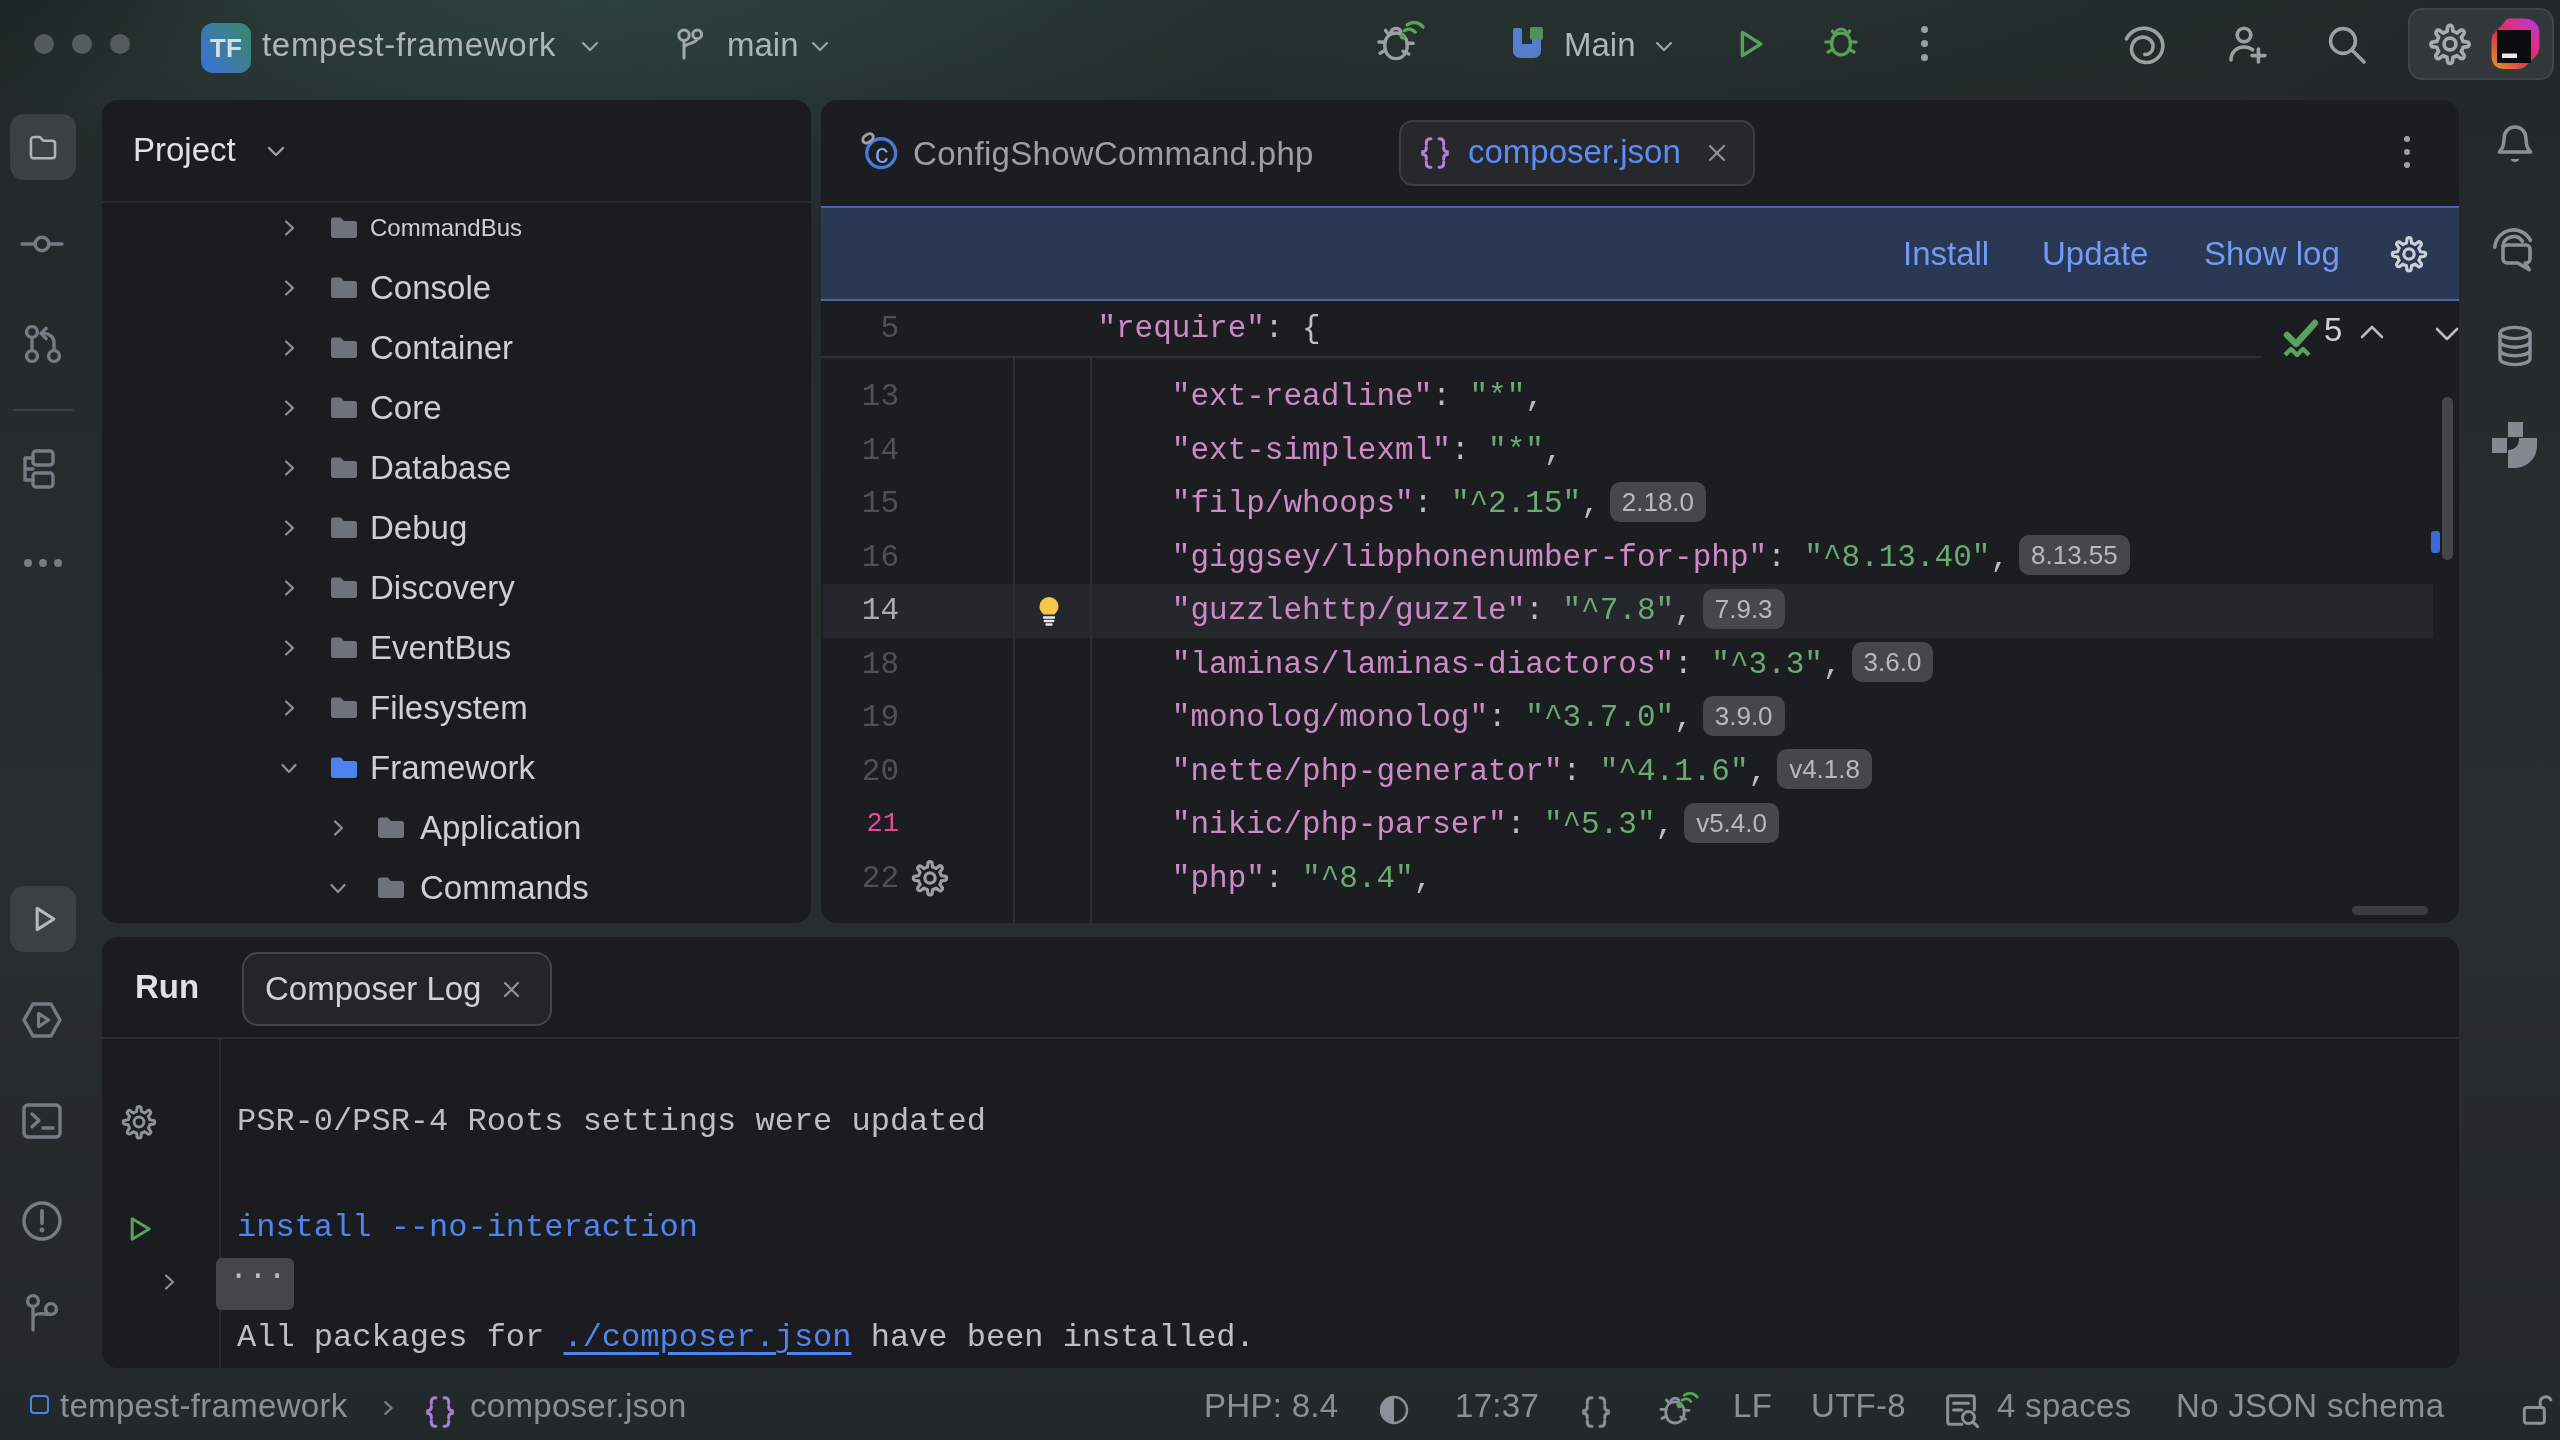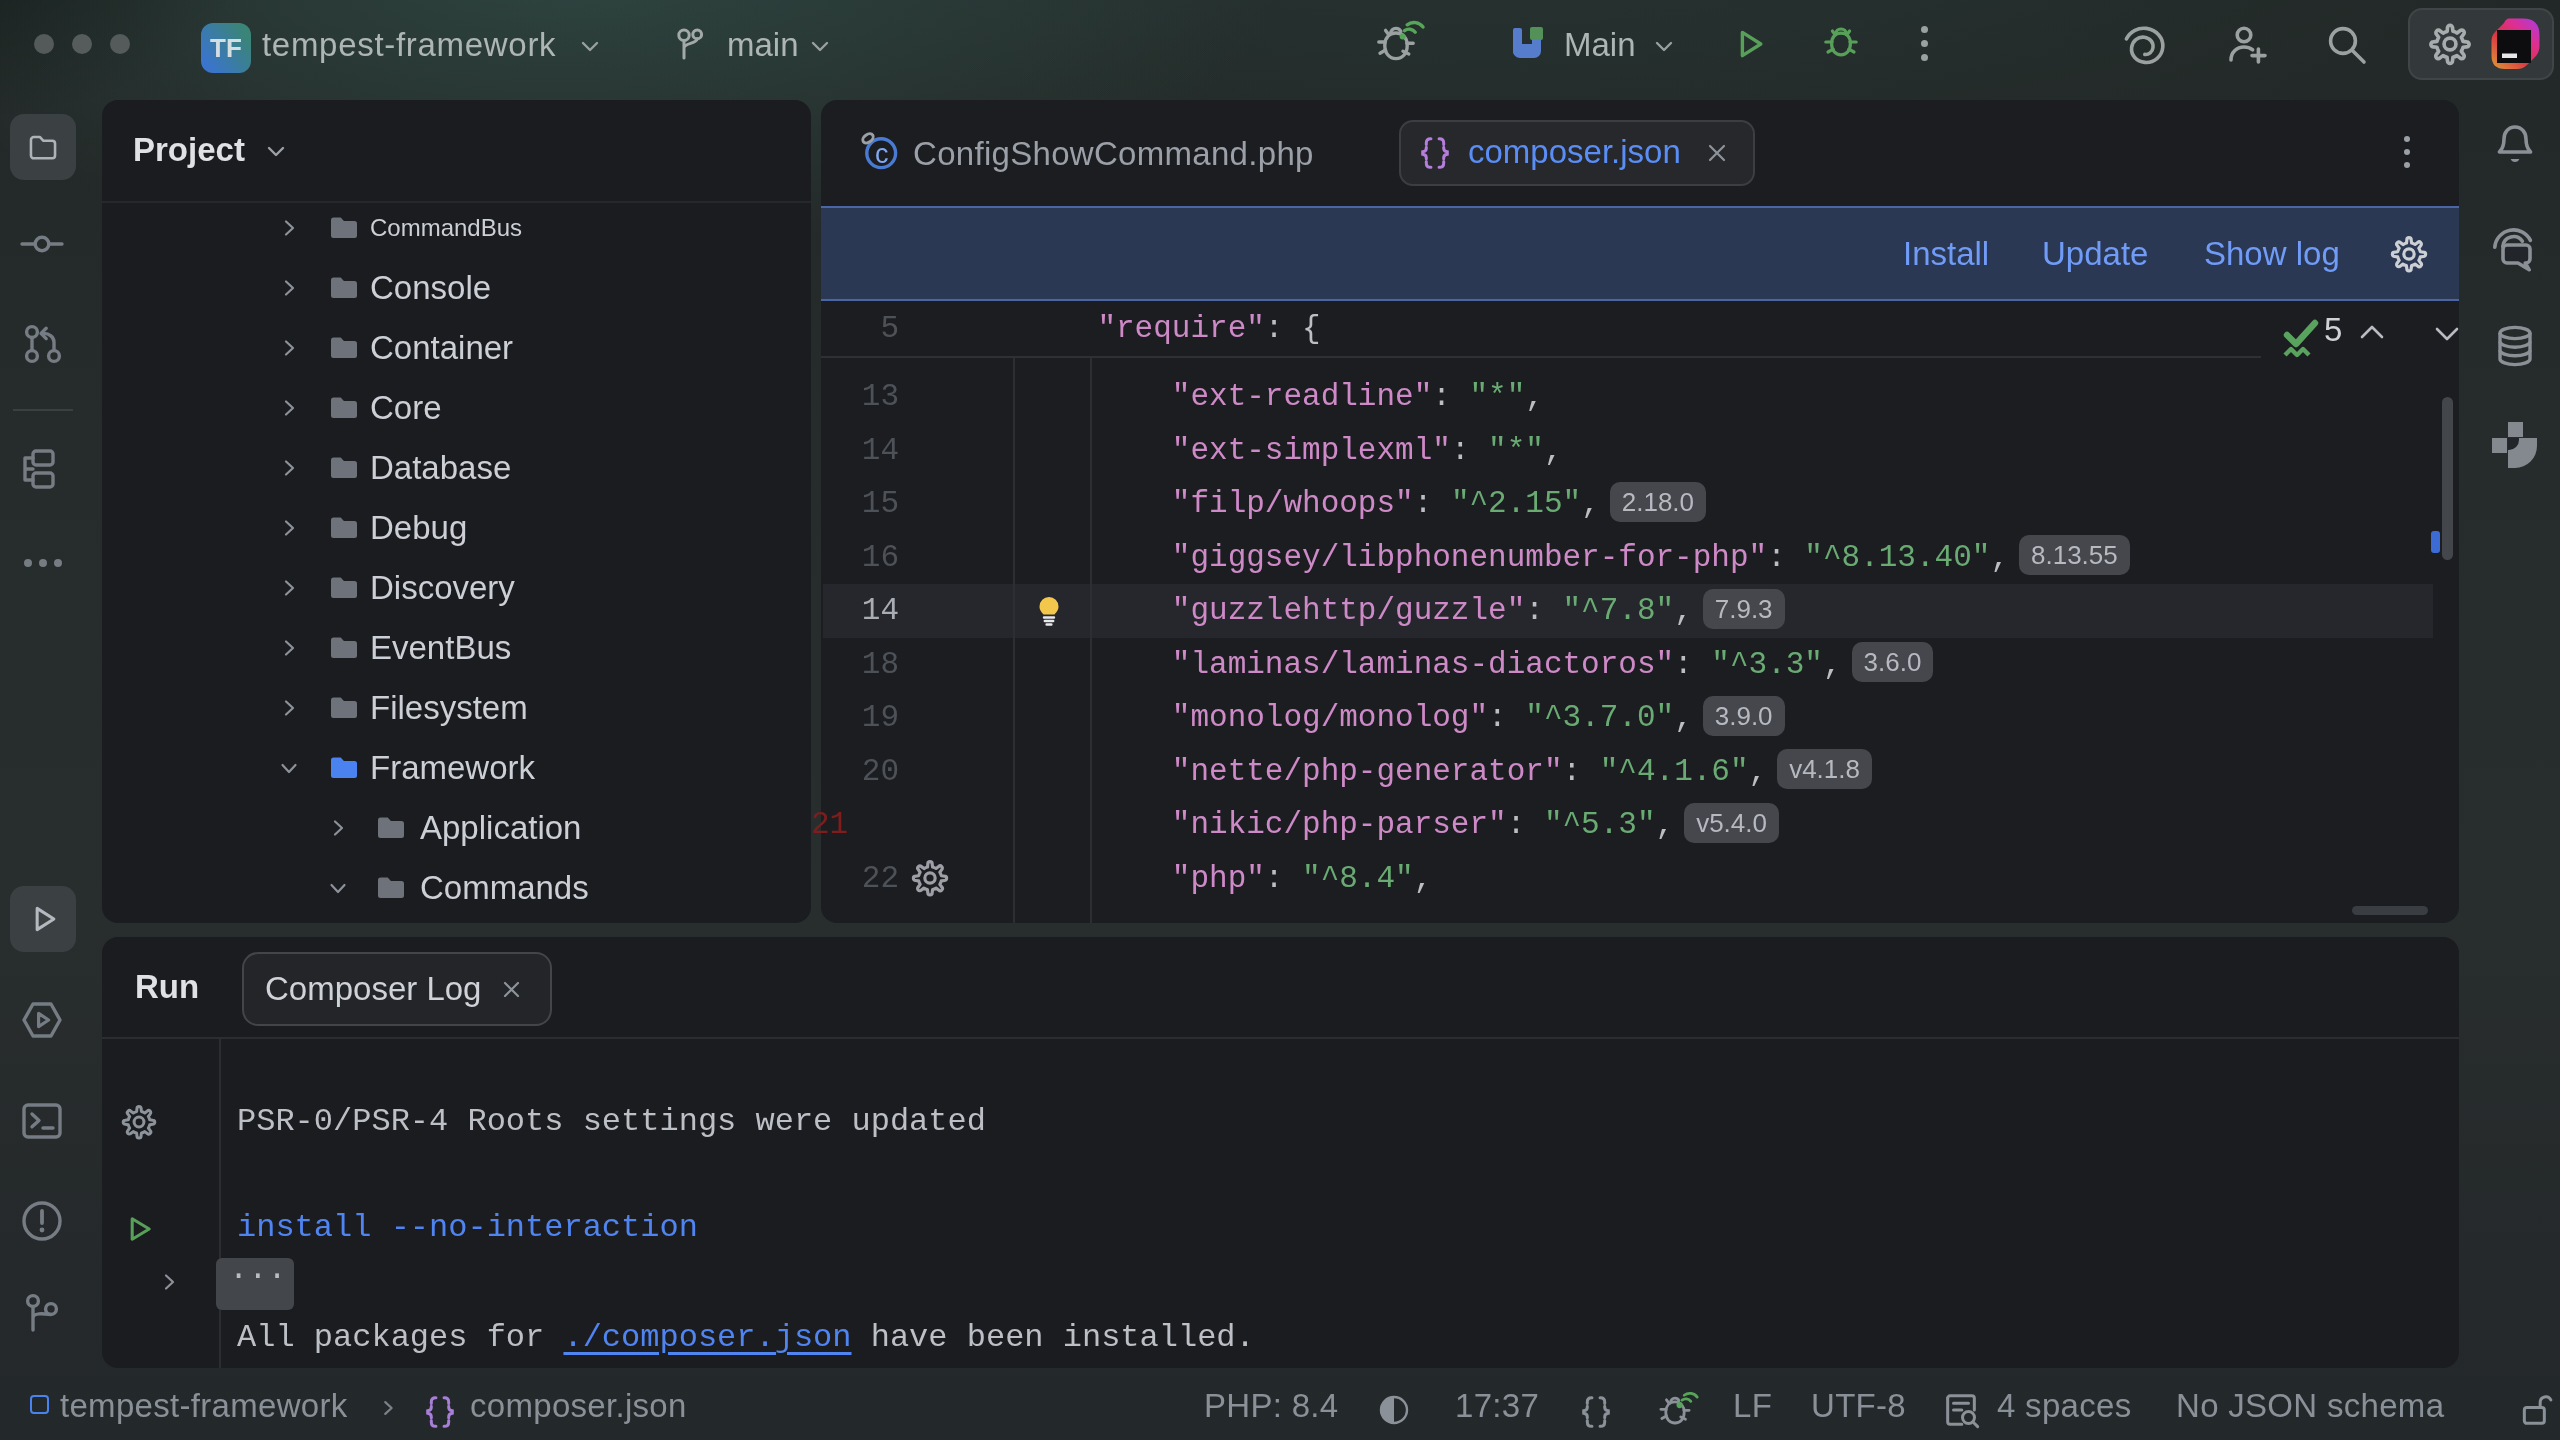--- a/index.html
+++ b/index.html
@@ -213,21 +213,21 @@
     <path d="M4.5 9.8 c0,1.5 3.4,2.8 7.5,2.8 s7.5,-1.3 7.5,-2.8 M4.5 14.1 c0,1.5 3.4,2.8 7.5,2.8 s7.5,-1.3 7.5,-2.8" fill="none" stroke="#8a9096" stroke-width="1.7"></path>
   </svg>
 
   <div class="abs" style="left:34px;top:338px;width:15px;height:15px;background:#83898f;"></div>
   <div class="abs" style="left:50px;top:322px;width:15px;height:15px;background:#83898f;"></div>
   <div class="abs" style="left:50px;top:338px;width:29px;height:30px;background:#83898f;border-bottom-right-radius:22px;"></div>
   <div class="abs" style="left:50px;top:338px;width:11px;height:12px;background:#22262a;border-bottom-right-radius:10px;"></div>
 </div>
 
 <div class="island" id="project" style="left:102px;top:100px;width:709px;height:823px;"></div>
-<div class="abs" style="left:133px;top:100px;height:100px;line-height:100px;font-size:33px;font-weight:bold;color:#dfe1e5;">Project</div>
+<div class="abs" style="left:133px;top:100px;height:100px;line-height:100px;font-size:33px;font-weight:normal;color:#dfe1e5;">Project</div>
 <svg class="abs" style="left:264px;top:139px;" width="24" height="24" viewBox="0 0 24 24">
     <polyline points="5,9 12,16 19,9" fill="none" stroke="#9ba1a7" stroke-width="2.4" stroke-linecap="round" stroke-linejoin="round"></polyline>
   </svg>
 <div class="abs" style="left:102px;top:201px;width:709px;height:2px;background:#26282c;"></div>
 <div id="tree">
   <style>
   </style>
   <svg class="abs" style="left:278px;top:217px;" width="22" height="22" viewBox="0 0 22 22">
       <polyline points="8,4.5 15,11 8,17.5" fill="none" stroke="#8d929a" stroke-width="2.2" stroke-linecap="round" stroke-linejoin="round"></polyline>
     </svg>
@@ -370,21 +370,21 @@
 <div class="abs mono" style="left:811px;top:530.5px;width:88px;text-align:right;height:53.5px;line-height:53.5px;font-size:31px;color:#4d5158;">16</div>
 <div class="abs mono" style="left:1023px;top:530.5px;height:53.5px;line-height:53.5px;font-size:31px;white-space:pre;"><span style="color:#ce8ac7">        "giggsey/libphonenumber-for-php"</span><span style="color:#bcbec4">: </span><span style="color:#6aab73">"^8.13.40"</span><span style="color:#bcbec4">,</span><span style="display:inline-block;height:40px;line-height:40px;border-radius:10px;background:#45474d;color:#b6b9c0;font-family:'Liberation Sans',sans-serif;font-size:26px;padding:0 12px;margin-left:10px;vertical-align:middle;position:relative;top:-2px;">8.13.55</span></div>
 <div class="abs mono" style="left:811px;top:584.0px;width:88px;text-align:right;height:53.5px;line-height:53.5px;font-size:31px;color:#a9acb3;">14</div>
 <div class="abs mono" style="left:1023px;top:584.0px;height:53.5px;line-height:53.5px;font-size:31px;white-space:pre;"><span style="color:#ce8ac7">        "guzzlehttp/guzzle"</span><span style="color:#bcbec4">: </span><span style="color:#6aab73">"^7.8"</span><span style="color:#bcbec4">,</span><span style="display:inline-block;height:40px;line-height:40px;border-radius:10px;background:#45474d;color:#b6b9c0;font-family:'Liberation Sans',sans-serif;font-size:26px;padding:0 12px;margin-left:10px;vertical-align:middle;position:relative;top:-2px;">7.9.3</span></div>
 <div class="abs mono" style="left:811px;top:637.5px;width:88px;text-align:right;height:53.5px;line-height:53.5px;font-size:31px;color:#4d5158;">18</div>
 <div class="abs mono" style="left:1023px;top:637.5px;height:53.5px;line-height:53.5px;font-size:31px;white-space:pre;"><span style="color:#ce8ac7">        "laminas/laminas-diactoros"</span><span style="color:#bcbec4">: </span><span style="color:#6aab73">"^3.3"</span><span style="color:#bcbec4">,</span><span style="display:inline-block;height:40px;line-height:40px;border-radius:10px;background:#45474d;color:#b6b9c0;font-family:'Liberation Sans',sans-serif;font-size:26px;padding:0 12px;margin-left:10px;vertical-align:middle;position:relative;top:-2px;">3.6.0</span></div>
 <div class="abs mono" style="left:811px;top:691.0px;width:88px;text-align:right;height:53.5px;line-height:53.5px;font-size:31px;color:#4d5158;">19</div>
 <div class="abs mono" style="left:1023px;top:691.0px;height:53.5px;line-height:53.5px;font-size:31px;white-space:pre;"><span style="color:#ce8ac7">        "monolog/monolog"</span><span style="color:#bcbec4">: </span><span style="color:#6aab73">"^3.7.0"</span><span style="color:#bcbec4">,</span><span style="display:inline-block;height:40px;line-height:40px;border-radius:10px;background:#45474d;color:#b6b9c0;font-family:'Liberation Sans',sans-serif;font-size:26px;padding:0 12px;margin-left:10px;vertical-align:middle;position:relative;top:-2px;">3.9.0</span></div>
 <div class="abs mono" style="left:811px;top:744.5px;width:88px;text-align:right;height:53.5px;line-height:53.5px;font-size:31px;color:#4d5158;">20</div>
 <div class="abs mono" style="left:1023px;top:744.5px;height:53.5px;line-height:53.5px;font-size:31px;white-space:pre;"><span style="color:#ce8ac7">        "nette/php-generator"</span><span style="color:#bcbec4">: </span><span style="color:#6aab73">"^4.1.6"</span><span style="color:#bcbec4">,</span><span style="display:inline-block;height:40px;line-height:40px;border-radius:10px;background:#45474d;color:#b6b9c0;font-family:'Liberation Sans',sans-serif;font-size:26px;padding:0 12px;margin-left:10px;vertical-align:middle;position:relative;top:-2px;">v4.1.8</span></div>
-<div class="abs mono" style="left:811px;top:798.0px;width:88px;text-align:left;height:53.5px;line-height:53.5px;font-size:31px;color:#7f1d1d;">21</div>
+<div class="abs mono" style="left:811px;top:798.0px;width:88px;text-align:right;height:53.5px;line-height:53.5px;font-size:27px;color:#ec4899;">21</div>
 <div class="abs mono" style="left:1023px;top:798.0px;height:53.5px;line-height:53.5px;font-size:31px;white-space:pre;"><span style="color:#ce8ac7">        "nikic/php-parser"</span><span style="color:#bcbec4">: </span><span style="color:#6aab73">"^5.3"</span><span style="color:#bcbec4">,</span><span style="display:inline-block;height:40px;line-height:40px;border-radius:10px;background:#45474d;color:#b6b9c0;font-family:'Liberation Sans',sans-serif;font-size:26px;padding:0 12px;margin-left:10px;vertical-align:middle;position:relative;top:-2px;">v5.4.0</span></div>
 <div class="abs mono" style="left:811px;top:851.5px;width:88px;text-align:right;height:53.5px;line-height:53.5px;font-size:31px;color:#4d5158;">22</div>
 <div class="abs mono" style="left:1023px;top:851.5px;height:53.5px;line-height:53.5px;font-size:31px;white-space:pre;"><span style="color:#ce8ac7">        "php"</span><span style="color:#bcbec4">: </span><span style="color:#6aab73">"^8.4"</span><span style="color:#bcbec4">,</span></div>
 <svg class="abs" style="left:1032px;top:594px;" width="34" height="34" viewBox="0 0 34 34">
   <path d="M17 3 a9.5 9.5 0 0 1 9.5 9.5 c0,4 -2.5,6 -4,8 h-11 c-1.5,-2 -4,-4 -4,-8 A9.5 9.5 0 0 1 17 3 Z" fill="#f3c74c"></path>
   <path d="M12 23.5 h10 M12.8 27 h8.4 M14.6 30.5 h4.8" stroke="#e7e9ec" stroke-width="2.4" stroke-linecap="round"></path>
 </svg>
 <svg class="abs" style="left:910px;top:858px;" width="40" height="40" viewBox="0 0 24 24">
       <use href="#gear6" stroke="#9ca0a6"></use>
     </svg>

